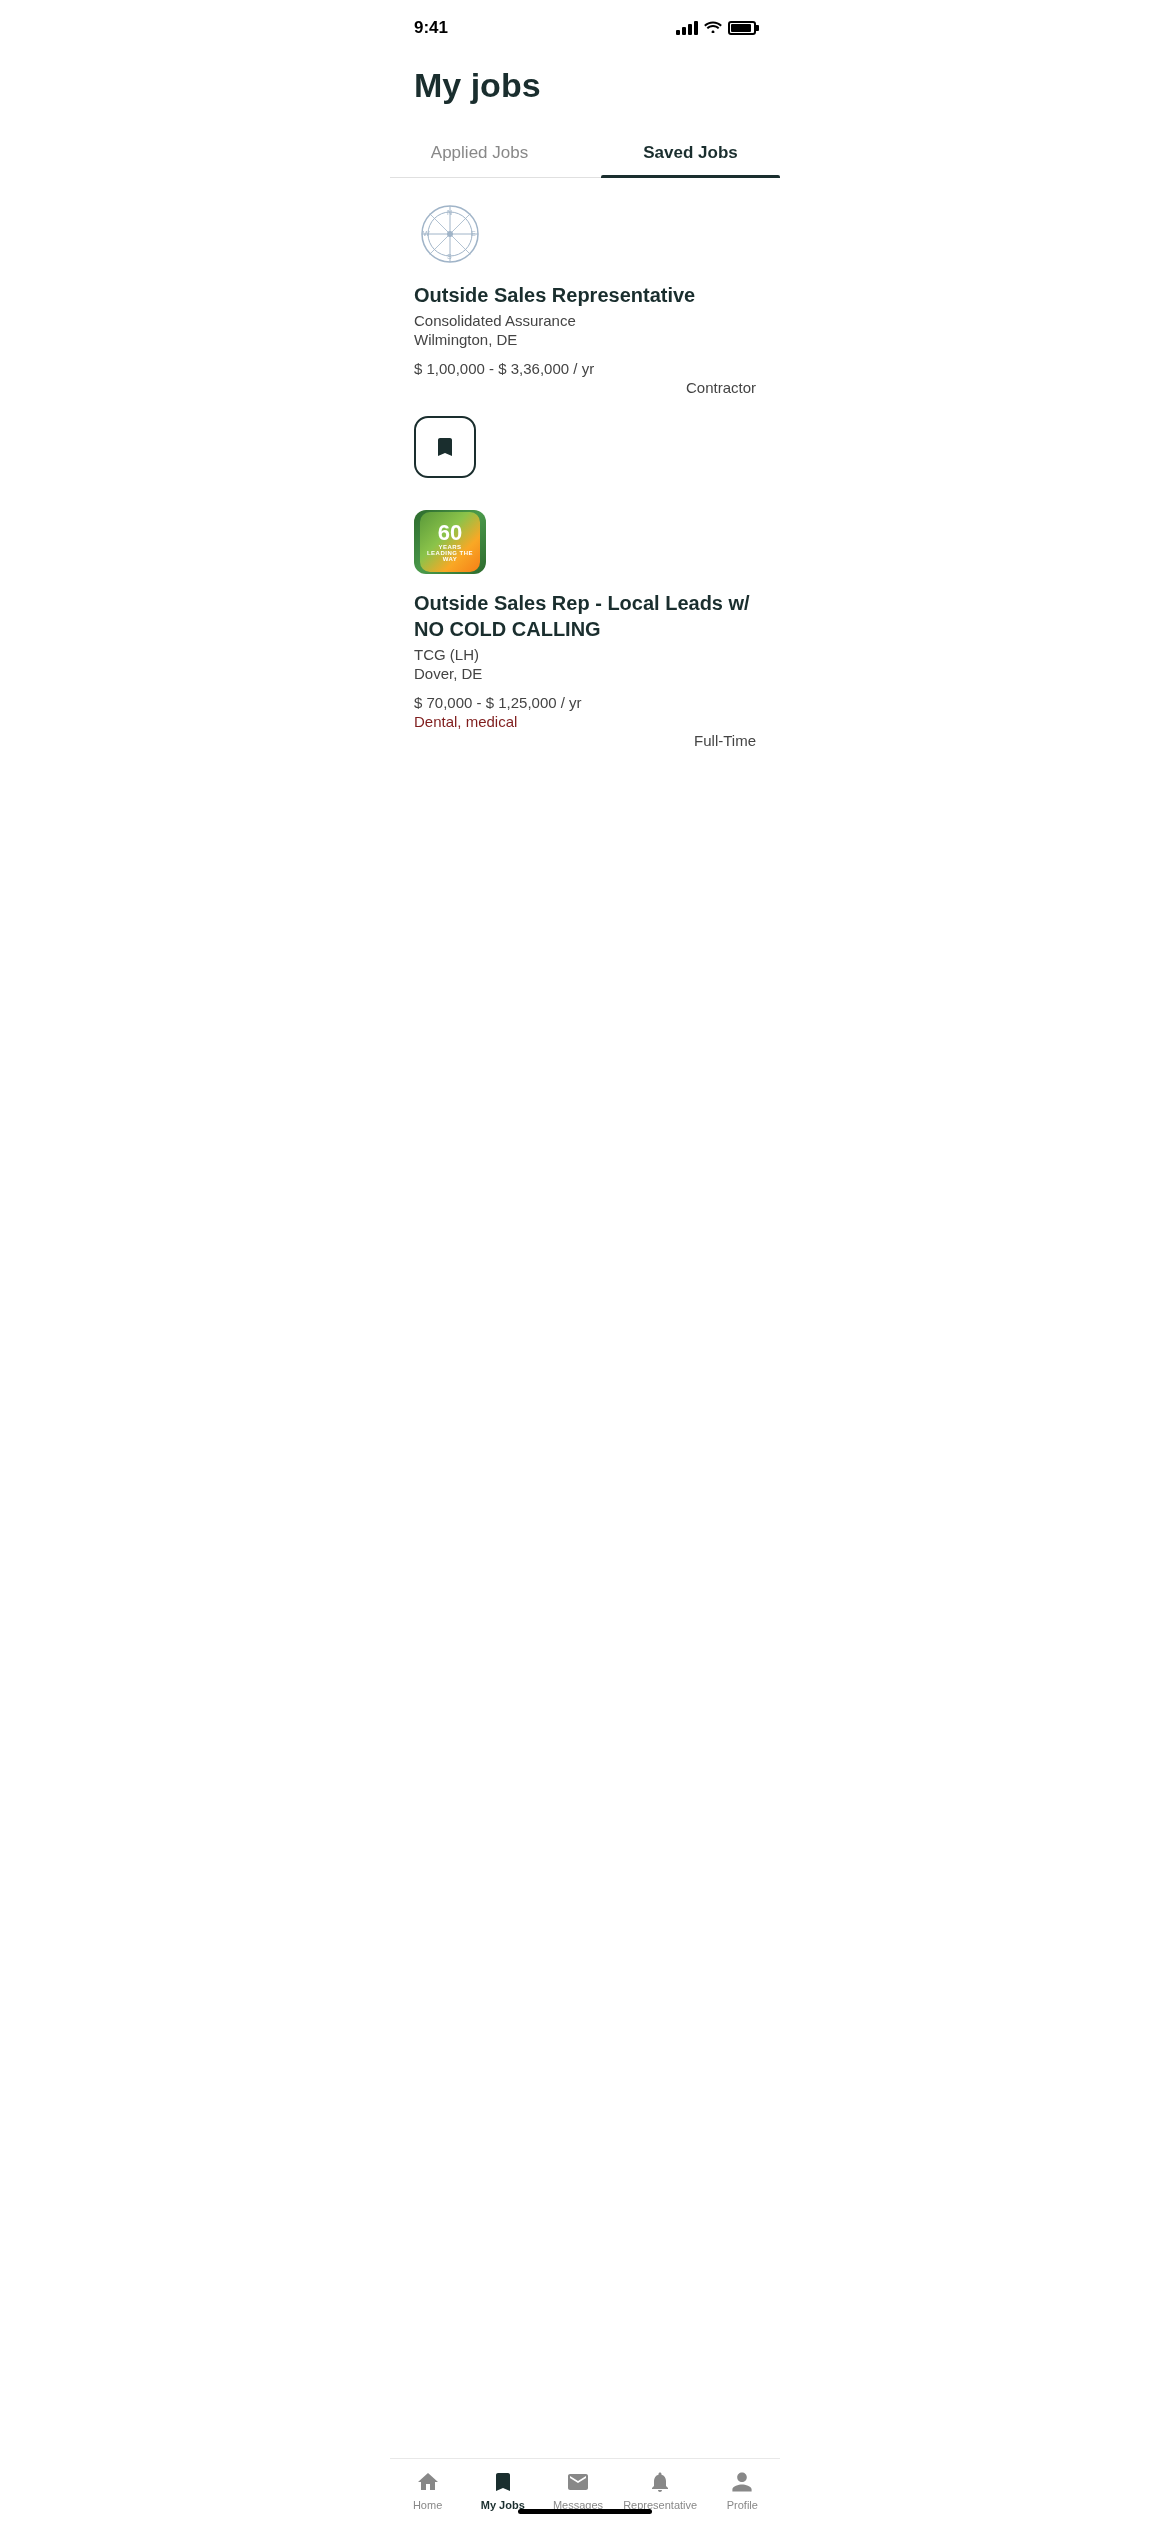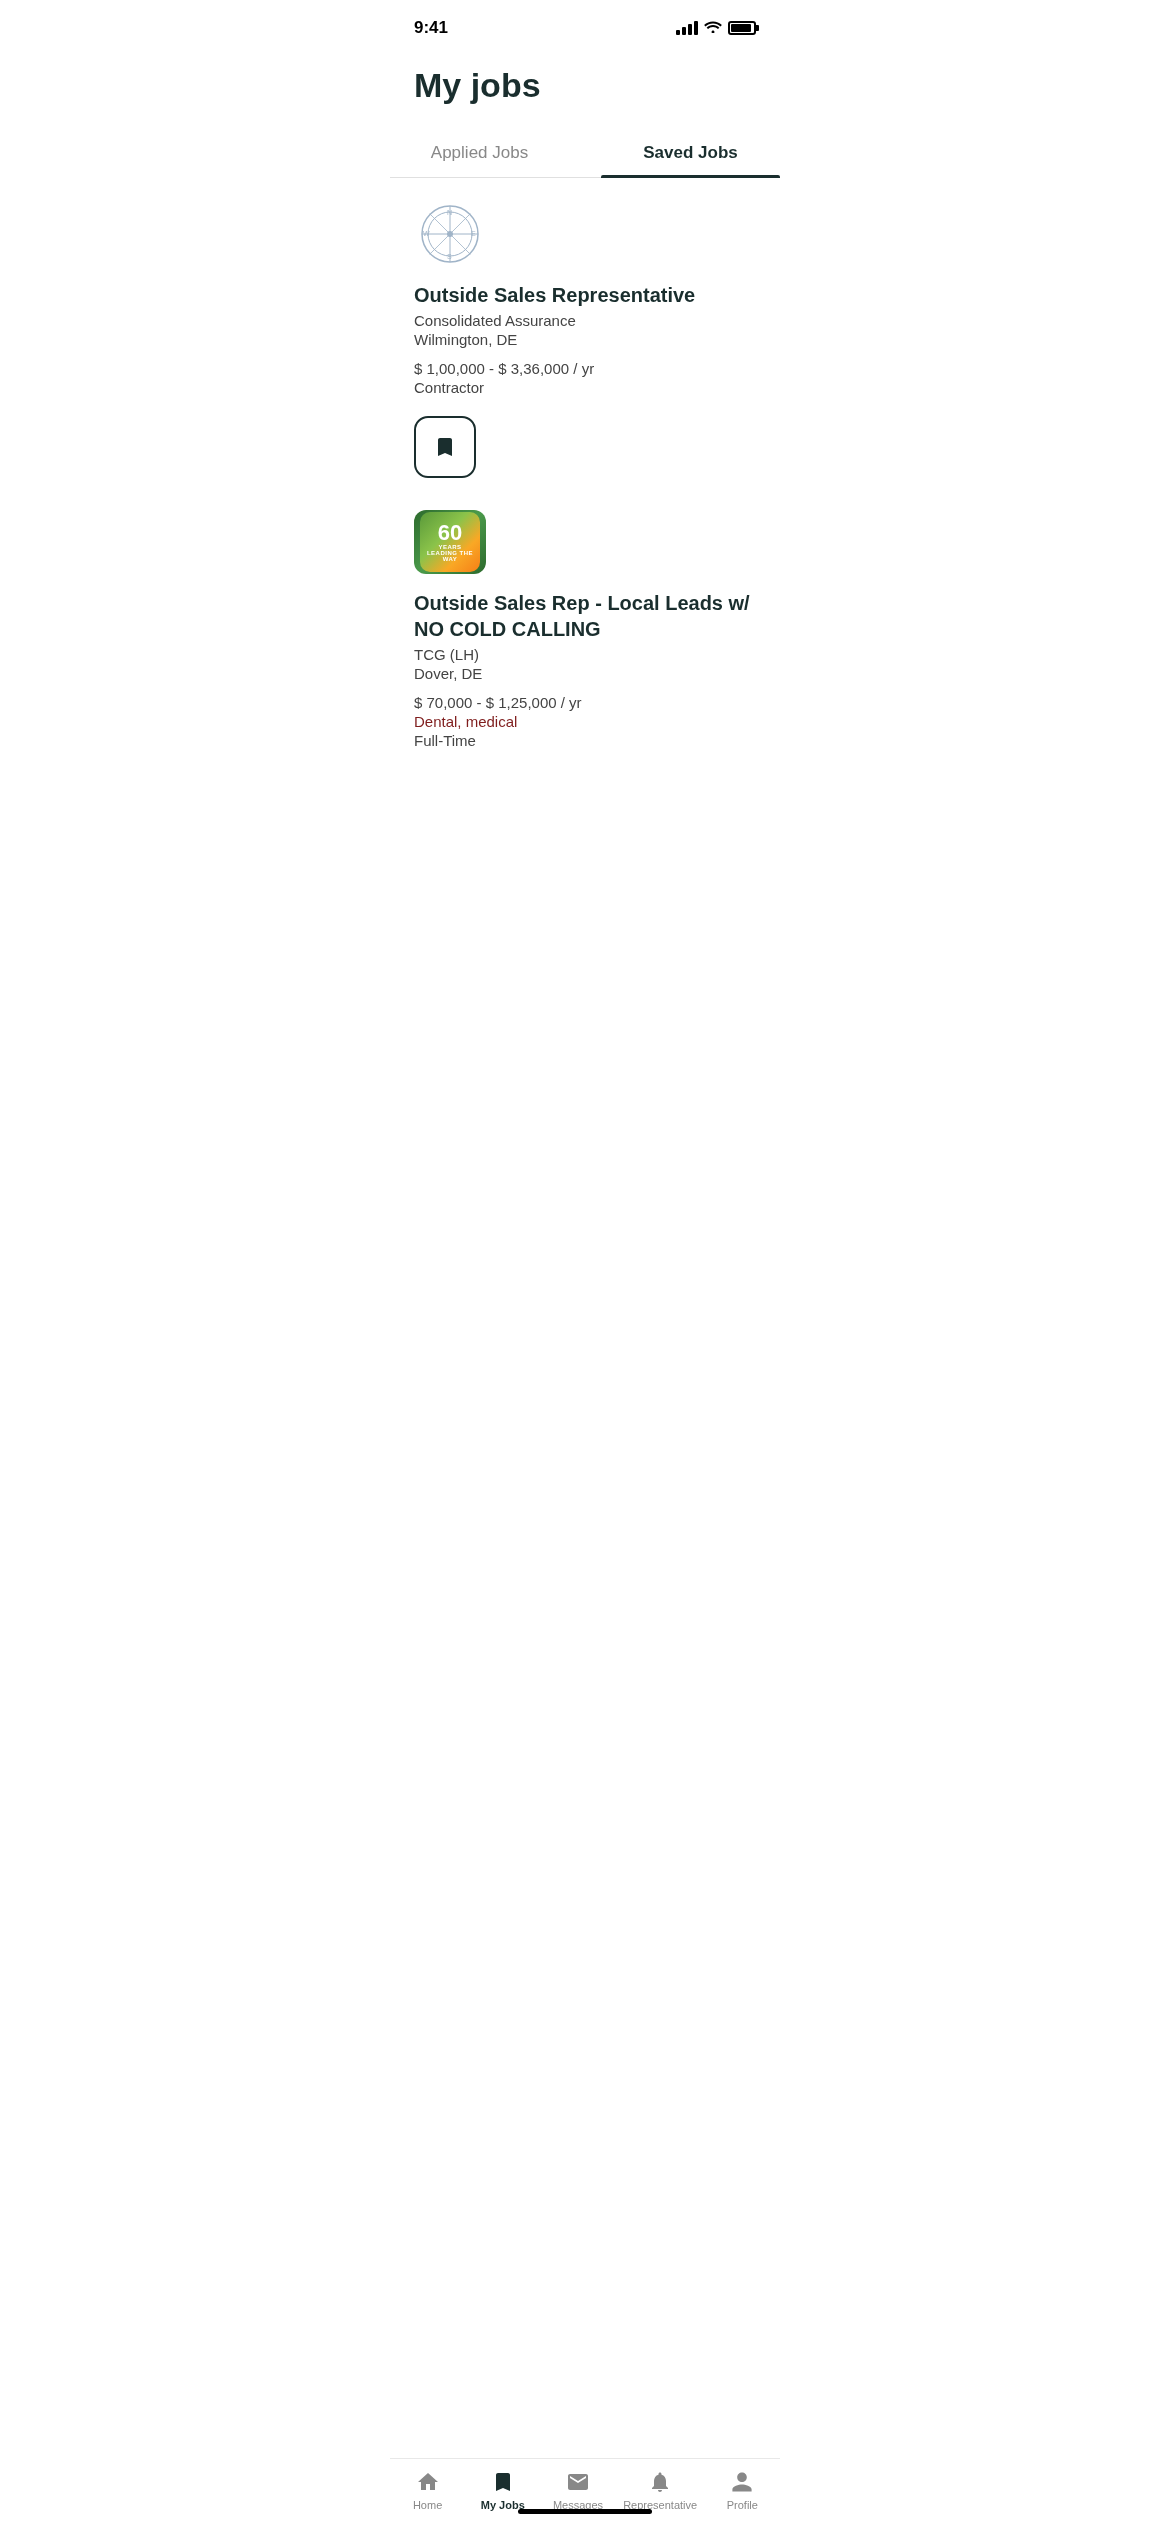--- a/index.html
+++ b/index.html
@@ -202,20 +202,21 @@
     .salary {
       font-size: 15px;
       color: #444;
       margin-bottom: 2px;
     }
 
     .job-type {
       font-size: 15px;
       color: #444;
       margin-bottom: 20px;
+      text-align: right;
     }
 
     
     .buttons-row {
       display: flex;
       gap: 12px;
       align-items: center;
     }
 
     .apply-btn {

